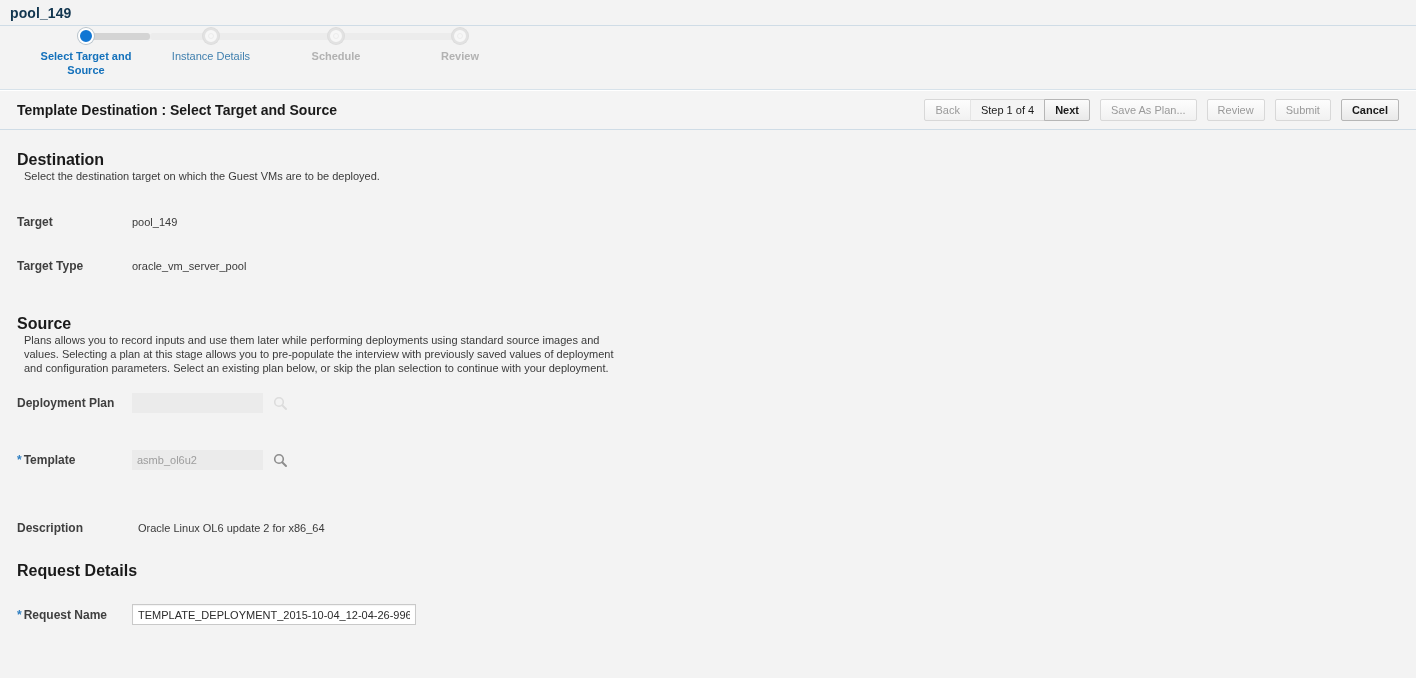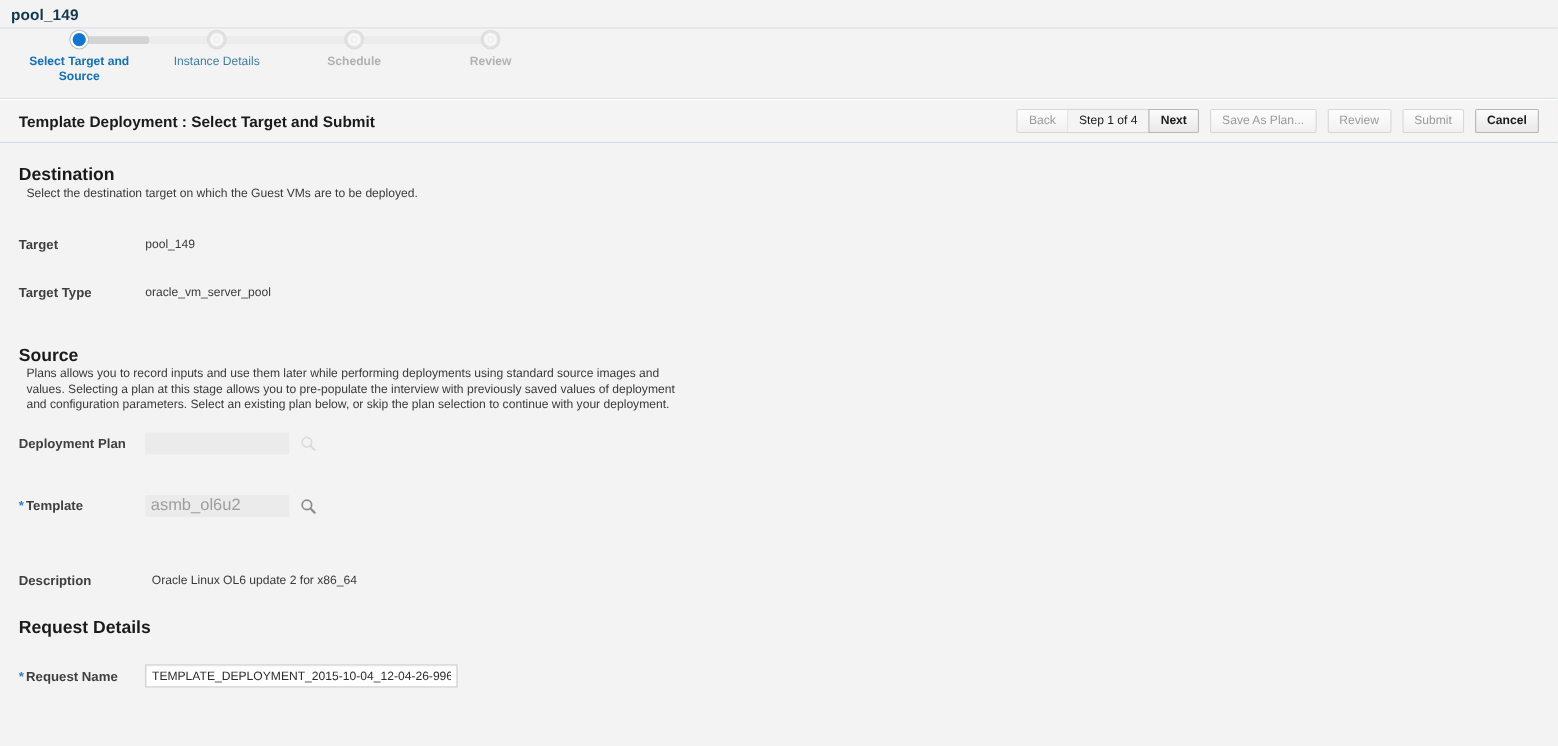--- a/index.html
+++ b/index.html
@@ -37,21 +37,21 @@
   
   #train-region {
     height: 64px;
     background: #f3f3f3;
     border-bottom: 1px solid #d7e2ea;
     box-sizing: border-box;
     position: relative;
   }
   #train {
     position: absolute;
-    left: 4px;
+    left: 18px;
     top: 0;
     width: 500px;
     height: 64px;
   }
   .train-bar {
     position: absolute;
     height: 7px;
     top: 7px;
     border-radius: 3px;
   }
@@ -261,21 +261,21 @@
     display: flex;
     align-items: center;
   }
   .input-disabled {
     width: 131px;
     height: 20px;
     background: #ebebeb;
     border: none;
     box-sizing: border-box;
     font-family: "Liberation Sans", sans-serif;
-    font-size: 15px;
+    font-size: 11px;
     color: #9d9d9d;
     padding: 0 5px;
     line-height: 20px;
   }
   .search-icon {
     margin-left: 10px;
     display: inline-block;
     width: 15px;
     height: 15px;
     position: relative;
@@ -337,21 +337,21 @@
       <div class="train-dot-wrap">
         <span class="train-dot inactive"></span>
       </div>
       <div class="train-label future">Review</div>
     </div>
 
   </div>
 </div>
 
 <div id="toolbar">
-  <div id="toolbar-title">Template Deployment : Select Target and Submit</div>
+  <div id="toolbar-title">Template Destination : Select Target and Source</div>
 
   <div id="toolbar-actions">
     <div class="btn-group">
       <div class="btn">Back</div>
       <div class="btn btn-step">Step 1 of 4</div>
       <div class="btn enabled">Next</div>
     </div>
     <div class="btn">Save As Plan...</div>
     <div class="btn">Review</div>
     <div class="btn">Submit</div>

